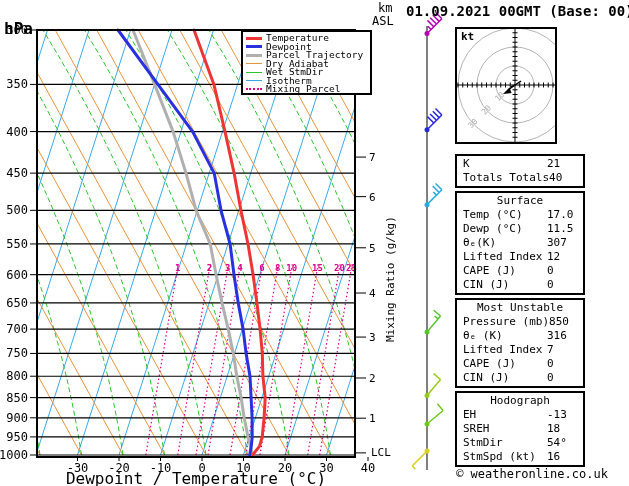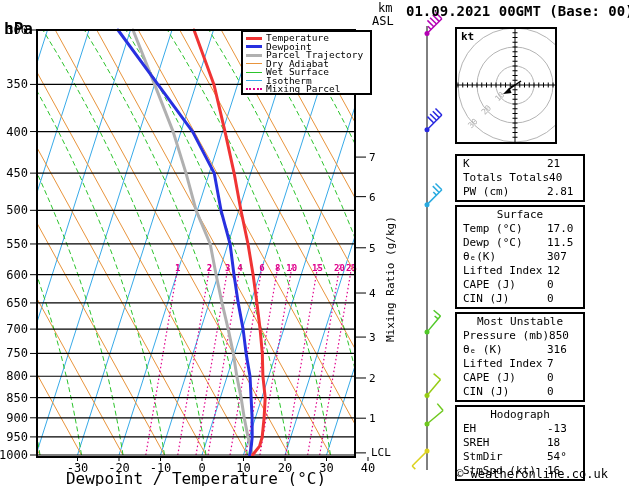--- a/index.html
+++ b/index.html
@@ -333,21 +333,21 @@
       <div class="lrow">
         <span class="lsw" style="border-top: 3px solid rgb(176, 176, 176);"></span>
         <span>Parcel Trajectory</span>
       </div>
       <div class="lrow">
         <span class="lsw" style="border-top: 1.5px solid rgb(232, 148, 60);"></span>
         <span>Dry Adiabat</span>
       </div>
       <div class="lrow">
         <span class="lsw" style="border-top: 1.5px solid rgb(44, 196, 44);"></span>
-        <span>Wet Surface</span>
+        <span>Wet StmDir</span>
       </div>
       <div class="lrow">
         <span class="lsw" style="border-top: 1.5px solid rgb(56, 170, 232);"></span>
         <span>Isotherm</span>
       </div>
       <div class="lrow">
         <span class="lsw" style="border-top: 2px dotted rgb(224, 0, 140);"></span>
         <span>Mixing Parcel</span>
       </div>
     </div>
@@ -360,24 +360,20 @@
   <div class="abs tables" id="tables">
       <div class="tbox">
         <div class="trow">
           <span class="tlabel">K</span>
           <span class="tval">21</span>
         </div>
         <div class="trow">
           <span class="tlabel">Totals Totals</span>
           <span class="tval">40</span>
         </div>
-        <div class="trow">
-          <span class="tlabel">PW (cm)</span>
-          <span class="tval">2.81</span>
-        </div>
       </div>
       <div class="tbox">
         <div class="thead">Surface</div>
         <div class="trow">
           <span class="tlabel">Temp (°C)</span>
           <span class="tval">17.0</span>
         </div>
         <div class="trow">
           <span class="tlabel">Dewp (°C)</span>
           <span class="tval">11.5</span>

